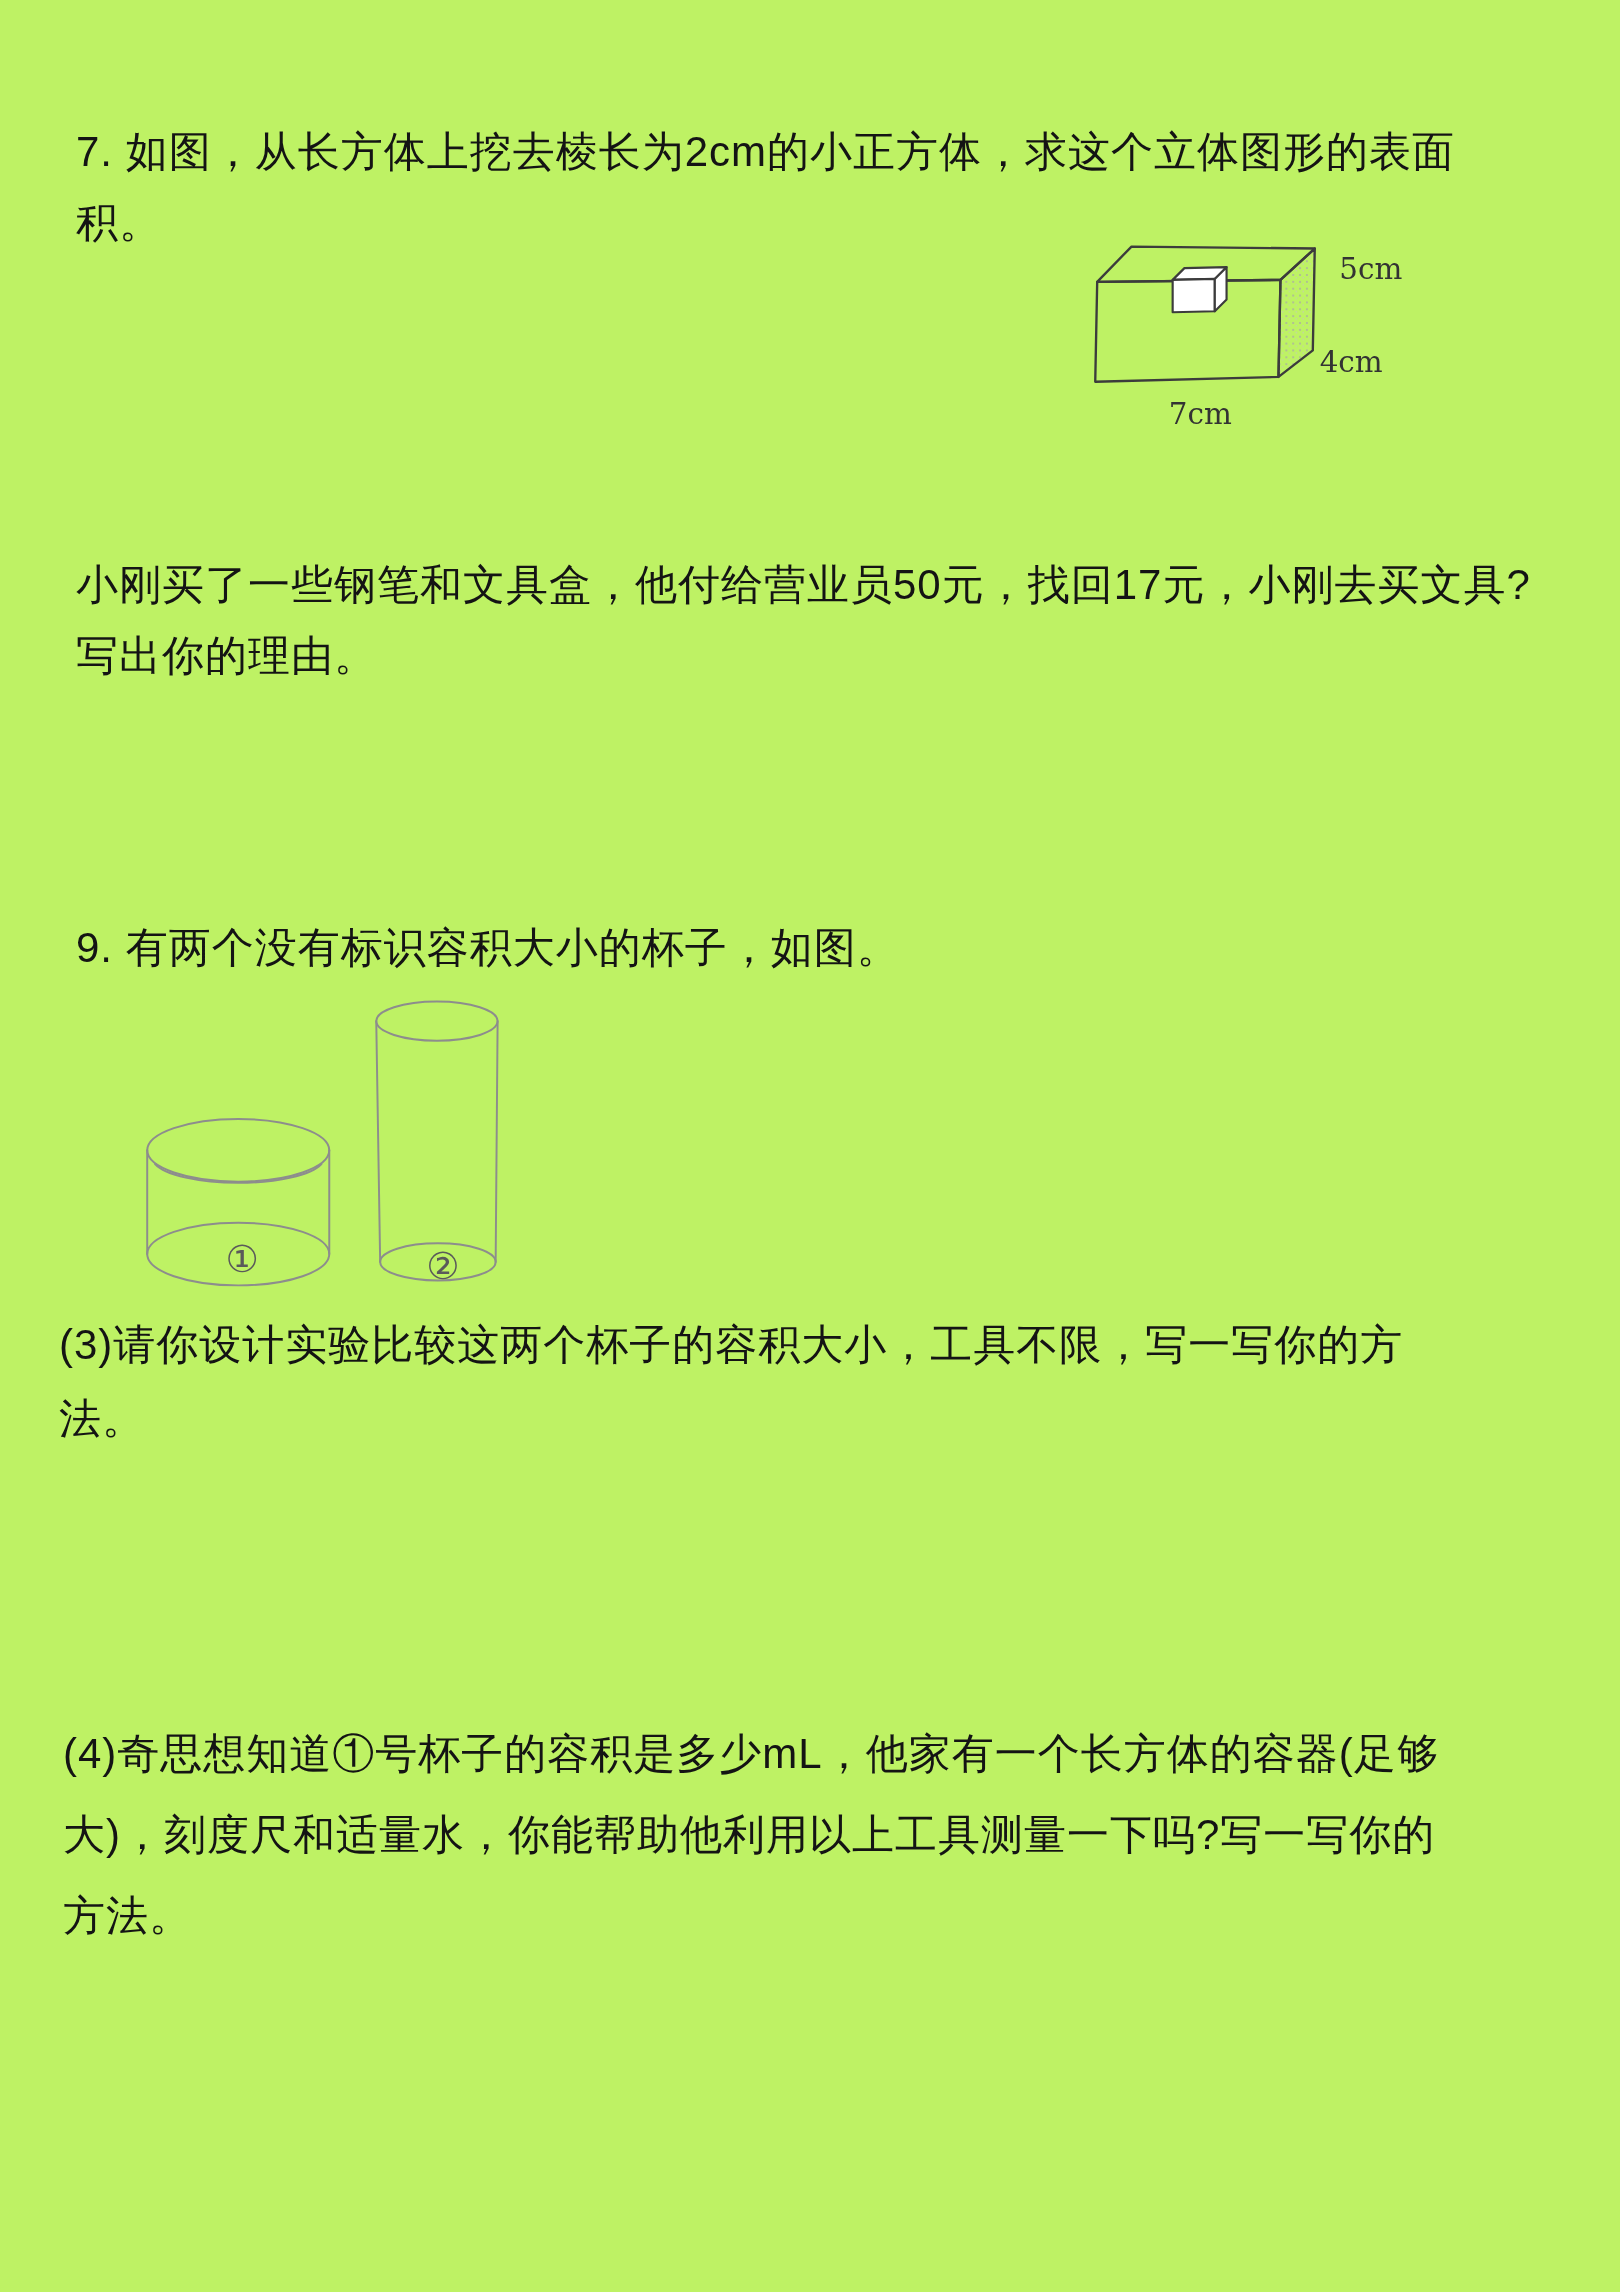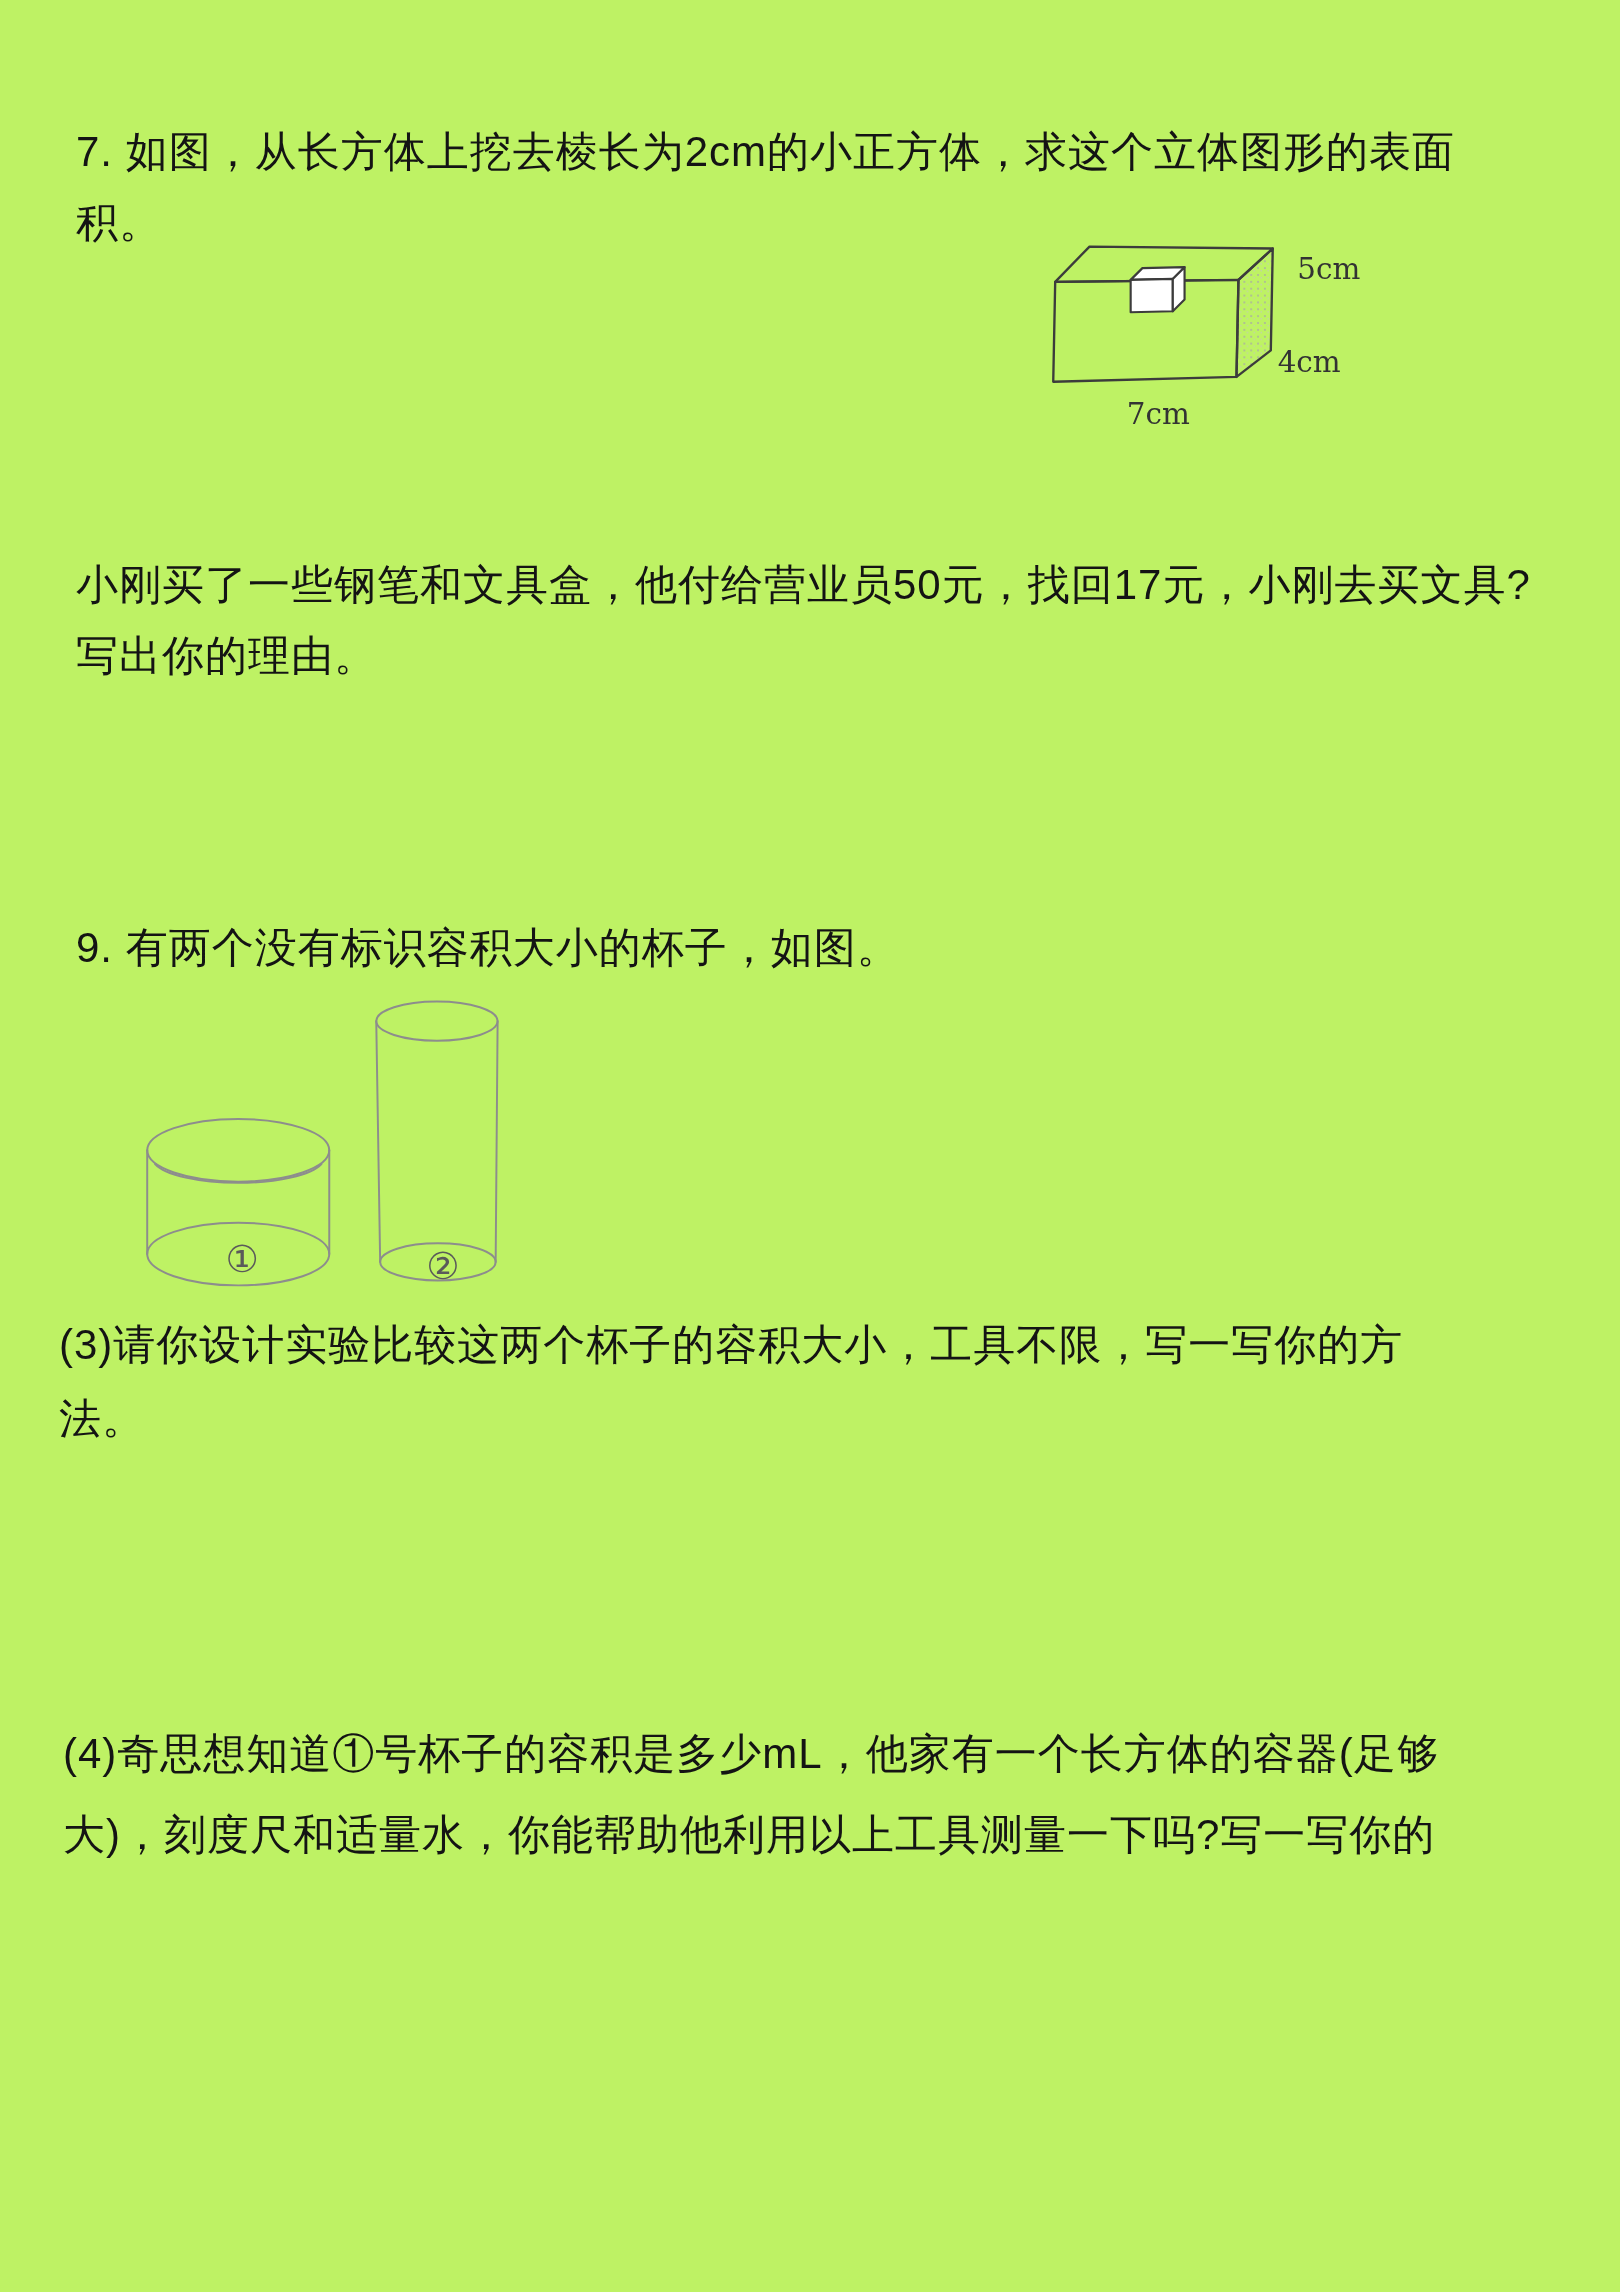--- a/index.html
+++ b/index.html
@@ -37,21 +37,21 @@
 </head>
 <body>
 
 <div class="page">
 
   <section class="qblock" style="top:116px;">
     <div class="line">7. 如图，从长方体上挖去棱长为2cm的小正方体，求这个立体图形的表面</div>
     <div class="line">积。</div>
   </section>
 
-  <div class="fig" style="left:1016px; top:225px;">
+  <div class="fig" style="left:1058px; top:225px;">
     <svg width="392" height="245" viewBox="0 0 400 250">
       <defs>
         <pattern id="stip" width="7" height="7" patternUnits="userSpaceOnUse">
           <circle cx="2" cy="2" r="0.9" fill="#a8a8a8"></circle>
           <circle cx="5.2" cy="4.8" r="0.7" fill="#c4c4c4"></circle>
         </pattern>
       </defs>
       <g fill="none" stroke="#3c3c3c" stroke-width="2.4" stroke-linejoin="round">
         <polygon points="40,58 75,22 262,24 227,56"></polygon>
         <polygon points="40,58 227,56 225,155 38,160"></polygon>
@@ -98,16 +98,17 @@
   </div>
 
   <section class="qblock lh76" style="top:1308px; left:59px;">
     <div class="line">(3)请你设计实验比较这两个杯子的容积大小，工具不限，写一写你的方</div>
     <div class="line">法。</div>
   </section>
 
   <section class="qblock lh83" style="top:1713px; left:63px;">
     <div class="line">(4)奇思想知道①号杯子的容积是多少mL，他家有一个长方体的容器(足够</div>
     <div class="line">大)，刻度尺和适量水，你能帮助他利用以上工具测量一下吗?写一写你的</div>
+    <div class="line">方法。</div>
   </section>
 
 </div>
 
 
 </body></html>

